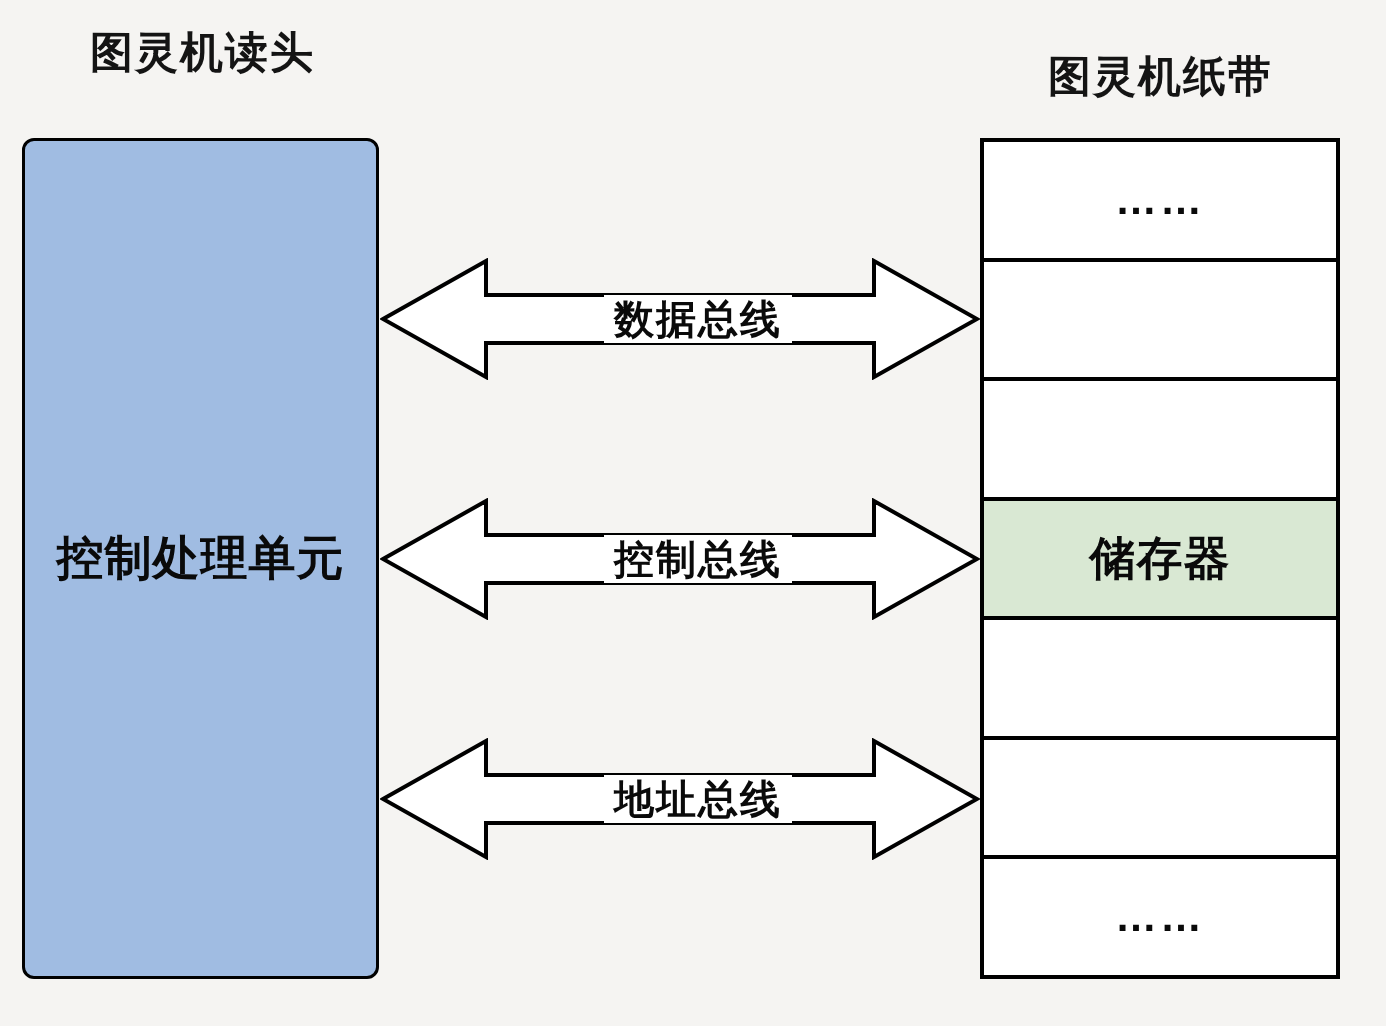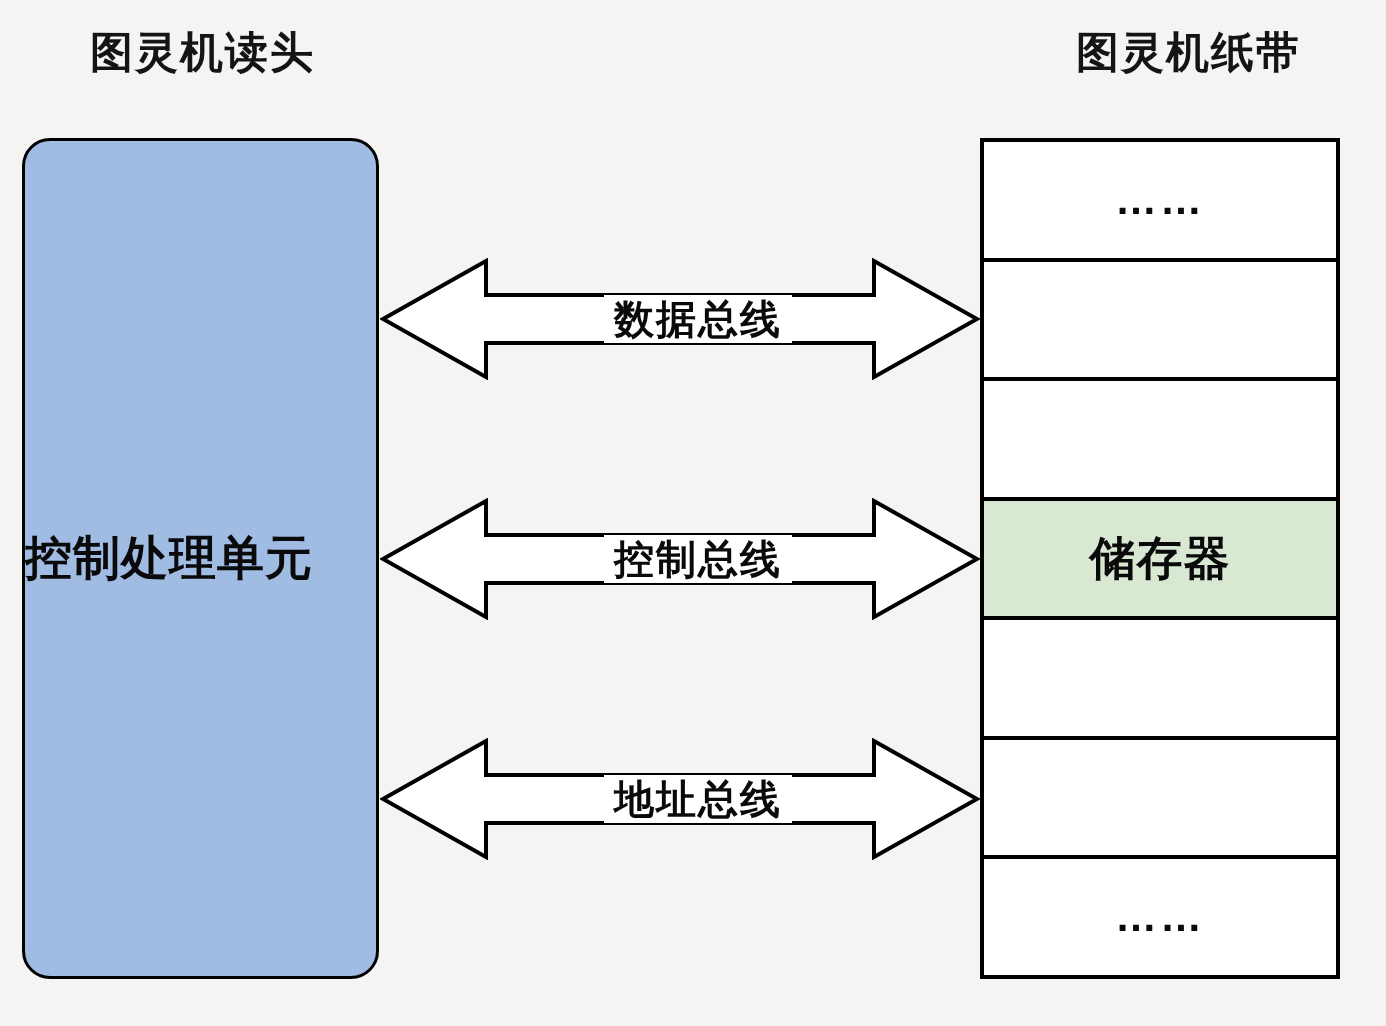--- a/index.html
+++ b/index.html
@@ -23,35 +23,35 @@
   .title {
     position: absolute;
     top: 24px;
     font-size: 43px;
     font-weight: 700;
     letter-spacing: 2px;
     color: #141414;
     white-space: nowrap;
   }
   .title-left { left: 90px; }
-  .title-right { left: 1076px; }
+  .title-right { left: 1048px; margin-top: 24px; }
 
   .cpu-box {
     position: absolute;
     left: 22px;
     top: 138px;
     width: 357px;
     height: 841px;
     box-sizing: border-box;
     background: #a0bce2;
     border: 3px solid #000;
-    border-radius: 28px;
+    border-radius: 12px;
     display: flex;
     align-items: center;
-    justify-content: flex-start;
+    justify-content: center;
   }
   .cpu-label {
     font-size: 47px;
     font-weight: 600;
     letter-spacing: 1px;
     color: #0a0a0a;
     white-space: nowrap;
   }
 
   .tape {

